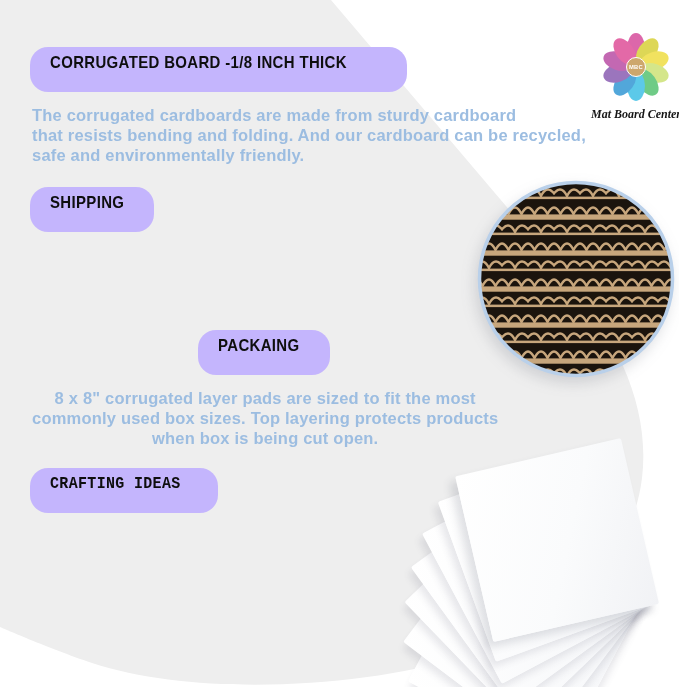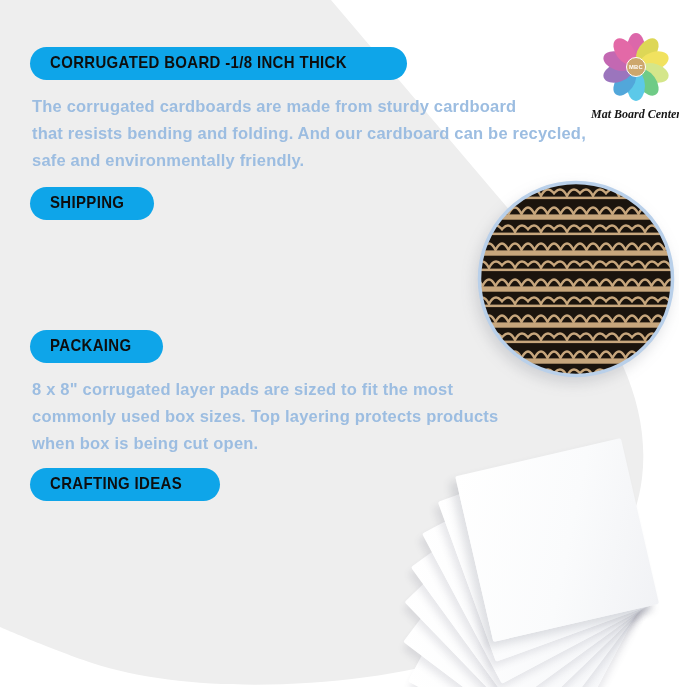--- a/index.html
+++ b/index.html
@@ -8,42 +8,42 @@
     width:679px;height:687px;
     background:#ffffff;
     overflow:hidden;
     font-family:"Liberation Sans", sans-serif;
   }
   .bg-svg{position:absolute;left:0;top:0;z-index:0;}
   
   .section{position:absolute;left:30px;z-index:3;}
   .badge{
     display:inline-block;
-    background:#0ea5e9;
+    background:#c4b5fd;
     border-radius:18px;
-    padding:7px 20px 8px 20px;
+    padding:7px 20px 20px 20px;
   }
   .badge span{
     display:inline-block;
     font-size:17px;font-weight:700;color:#0e0e0e;
     letter-spacing:.4px;line-height:1;
     transform:scaleX(.88);transform-origin:left center;
     white-space:nowrap;
   }
   .section p{
     margin:13px 0 0 2px;
     font-size:16.5px;font-weight:700;
-    line-height:27px;letter-spacing:.2px;
+    line-height:20px;letter-spacing:.2px;
     color:#9cbde1;
     white-space:pre-line;
   }
   .s1{top:47px;}
   .s2{top:187px;text-decoration:underline;}
-  .s3{top:330px;}
-  .s4{top:468px;}
+  .s3{top:330px;text-align:center;}
+  .s4{top:468px;font-family:Liberation Mono, monospace;}
   
   .logo{position:absolute;left:588px;top:32px;width:96px;text-align:center;z-index:3;}
   .logo .name{
     font-family:"Liberation Serif", serif;
     font-style:italic;font-weight:700;
     font-size:12px;color:#161616;margin-top:1px;white-space:nowrap;
   }
   
   .texture{
     position:absolute;left:476px;top:179px;z-index:2;

